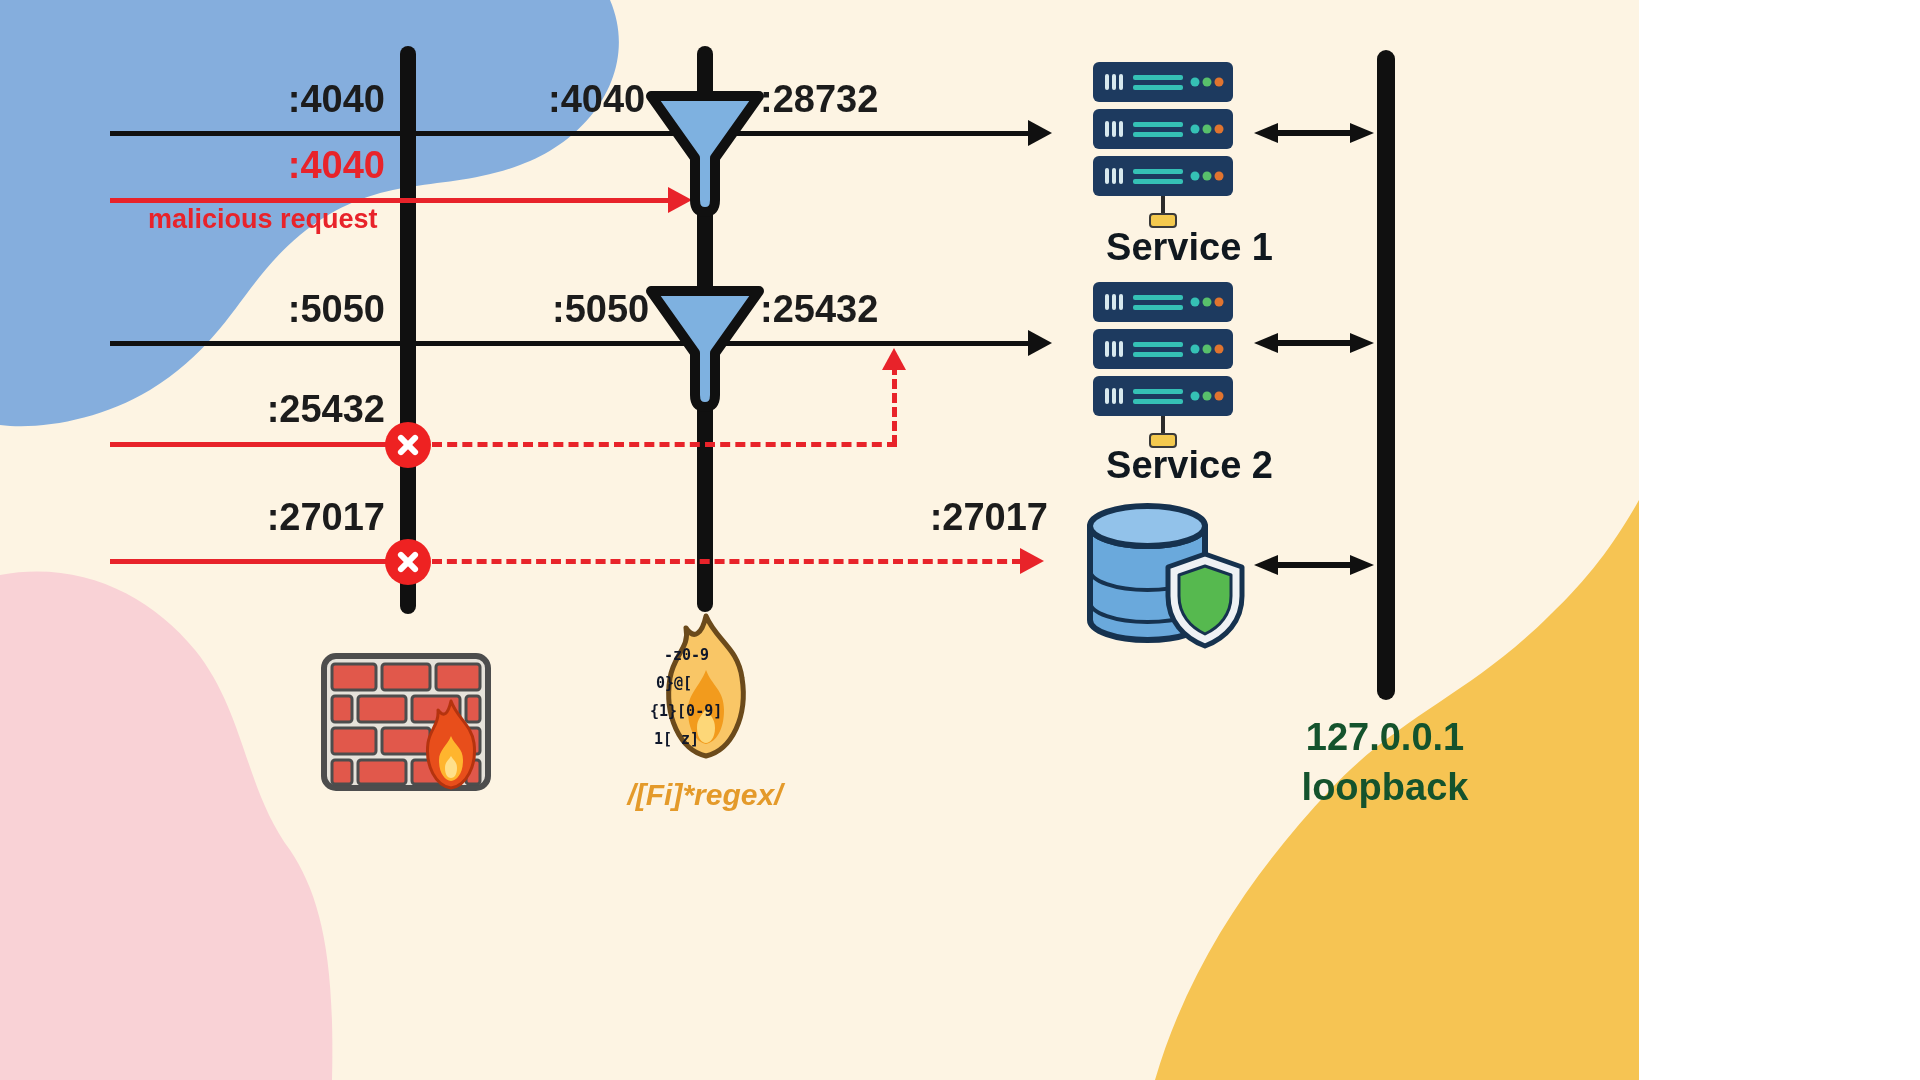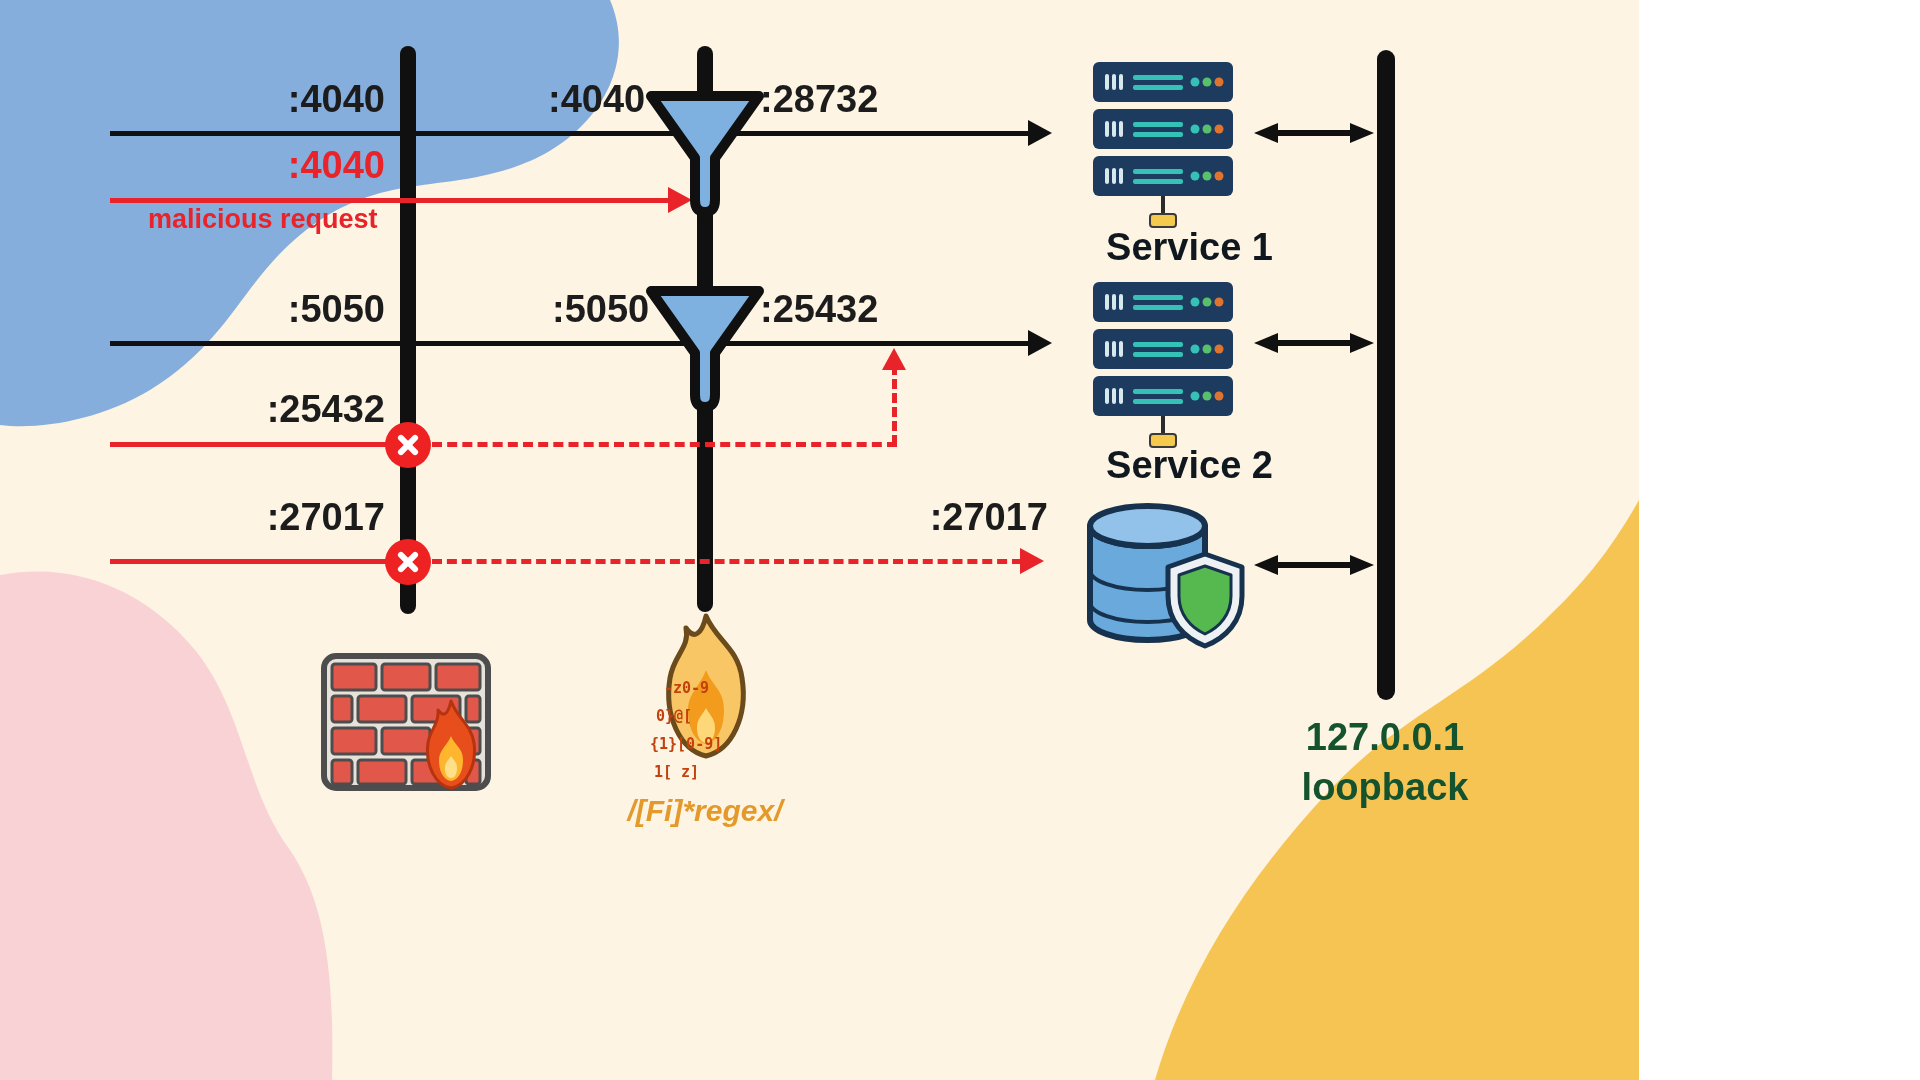--- a/index.html
+++ b/index.html
@@ -19,22 +19,22 @@
   .port.red{color:#e8232a;}
   .r{text-align:right;}
   .caption{position:absolute;font-weight:700;font-size:27px;color:#e8232a;z-index:4;white-space:nowrap;}
   .xbadge{position:absolute;width:46px;height:46px;border-radius:50%;background:#ee2222;z-index:3;}
   .xbadge::before,.xbadge::after{content:"";position:absolute;left:50%;top:50%;width:26px;height:6px;background:#ffffff;border-radius:3px;}
   .xbadge::before{transform:translate(-50%,-50%) rotate(45deg);}
   .xbadge::after{transform:translate(-50%,-50%) rotate(-45deg);}
   .icon{position:absolute;z-index:3;}
   .svc-label{position:absolute;width:220px;text-align:right;font-weight:700;font-size:38px;color:#10181f;z-index:4;}
   .lb-label{position:absolute;width:200px;text-align:center;font-weight:700;font-size:38px;color:#14532d;z-index:4;}
-  .regex-caption{position:absolute;width:180px;text-align:center;font-weight:700;font-style:italic;font-size:30px;color:#e49a2a;z-index:4;margin-top:16px;}
-  .snippet{position:absolute;font-family:"DejaVu Sans Mono",monospace;font-weight:700;font-size:15px;color:#c2410c;z-index:4;white-space:nowrap;margin-top:33px;}
+  .regex-caption{position:absolute;width:180px;text-align:center;font-weight:700;font-style:italic;font-size:30px;color:#e49a2a;z-index:4;}
+  .snippet{position:absolute;font-family:"DejaVu Sans Mono",monospace;font-weight:700;font-size:15px;color:#0f172a;z-index:4;white-space:nowrap;}
 </style>
 </head>
 <body>
 
 <div class="stage">
 
   <svg class="bg" width="1920" height="1080" viewBox="0 0 1920 1080">
     <path fill="#85aedd" d="M0,0 H610 C640,70 590,140 520,165 C440,195 380,170 300,235 C240,285 230,340 150,390 C100,420 40,430 0,425 Z"></path>
     <path fill="#f9d2d6" d="M0,575 C80,560 150,595 195,650 C245,712 245,790 290,850 C320,895 335,955 332,1080 L0,1080 Z"></path>
     <path fill="#f6c453" d="M1920,100 C1830,150 1770,250 1720,340 C1660,450 1640,530 1550,615 C1470,695 1400,715 1330,790 C1260,865 1190,960 1155,1080 L1920,1080 Z"></path>

